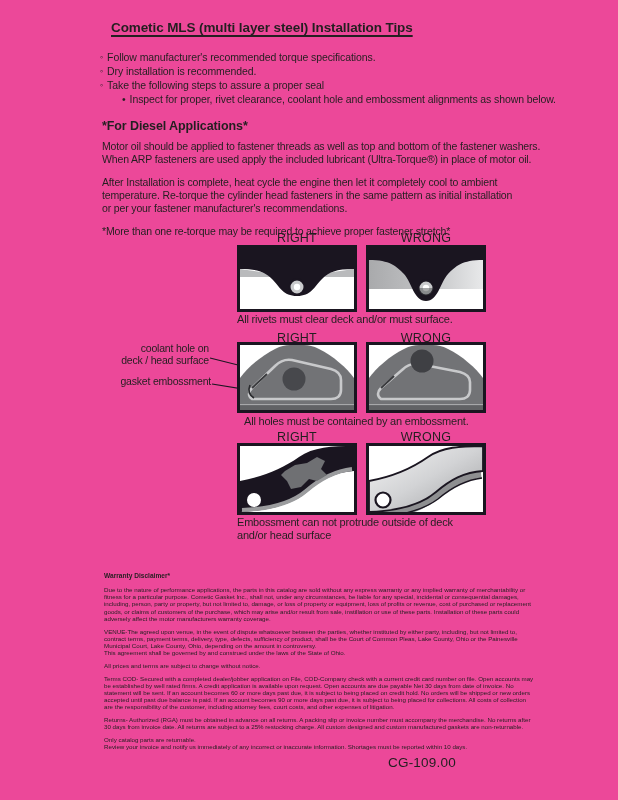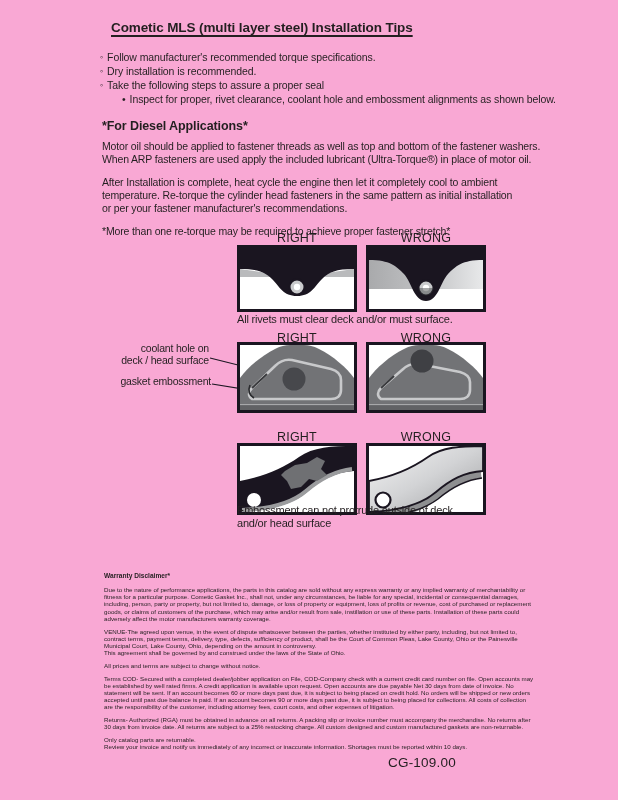--- a/index.html
+++ b/index.html
@@ -1,17 +1,17 @@
 <!DOCTYPE html>
 <html><head>
 <meta charset="utf-8">
 <style>
   html,body{margin:0;padding:0;background:#ffffff;}
   .page{
-    position:relative;width:618px;height:800px;background:#f9a8d4;overflow:hidden;
+    position:relative;width:618px;height:800px;background:#ec4899;overflow:hidden;
     font-family:"Liberation Sans", sans-serif;color:#231f20;
   }
   .title{
     position:absolute;left:111px;top:20px;font-size:13.5px;font-weight:bold;
     text-decoration:underline;text-decoration-thickness:1.5px;text-underline-offset:3px;
     letter-spacing:-0.1px;
   }
   .tips{position:absolute;left:100px;top:44px;width:460px;font-size:10.5px;letter-spacing:-0.1px;margin-top:7px;}
   .tips .b{line-height:12.9px;white-space:nowrap;}
   .tips .b::before{content:"\25E6";margin-right:4px;font-size:9px;position:relative;top:-1px;}
@@ -153,20 +153,21 @@
         <line x1="3" y1="62.5" x2="117" y2="62.5" stroke="#a7a8aa" stroke-width="1.2"></line>
         <rect x="3" y="63.5" width="114" height="4.5" fill="#616265"></rect>
         <path d="M15,57 C11,54 11,50 15,46 L36,28 C41,23 47,21 53,22 L94,30 C101,32 104,36 104,40 L104,48 C104,54 100,57 94,57 Z" fill="none" stroke="#c8c9cb" stroke-width="2.6" stroke-linejoin="round"></path>
         <path d="M15,46 L28,34" stroke="#3a3b3e" stroke-width="2" fill="none"></path>
         <circle cx="56" cy="19" r="11.5" fill="#3f4044"></circle>
       </g>
       <rect x="1.5" y="1.5" width="117" height="68" fill="none" stroke="#1a1520" stroke-width="3"></rect>
     </svg>
   </div>
 
+  <div class="caption" style="left:244px;top:415px;">All holes must be contained by an embossment.</div>
 
   <div class="figlabel" style="left:237px;top:430px;">RIGHT</div>
   <div class="figlabel" style="left:366px;top:430px;">WRONG</div>
 
   <div class="figbox" style="left:237px;top:443px;">
     <svg width="120" height="72" viewBox="0 0 120 72">
       <defs>
           <clipPath id="c3r">
             <rect x="3" y="3" width="114" height="66"></rect>
           </clipPath>
@@ -198,21 +199,21 @@
       <g clip-path="url(#c3w)">
         <path d="M115,30 C97,32 83,40 69,52 C56,63 34,70 8,71" stroke="#8e8f91" stroke-width="10" fill="none"></path>
         <path d="M116,35 C99,37 85,45 72,56 C60,65 42,71 18,74" stroke="#1a1520" stroke-width="1.4" fill="none"></path>
         <path d="M3,38 C25,34 45,26 62,14 C76,4 95,3 117,3 V28 C98,29 84,37 70,49 C56,61 32,68 3,69 Z" fill="url(#g3w)" stroke="#1a1520" stroke-width="1.8"></path>
         <circle cx="17" cy="57" r="7.5" fill="#ffffff" stroke="#1a1520" stroke-width="2.2"></circle>
       </g>
       <rect x="1.5" y="1.5" width="117" height="69" fill="none" stroke="#1a1520" stroke-width="3"></rect>
     </svg>
   </div>
 
-  <div class="caption ml" style="left:237px;top:504px;">Embossment can not protrude outside of deck
+  <div class="caption ml" style="left:237px;top:516px;">Embossment can not protrude outside of deck
 and/or head surface</div>
 
   <div class="warranty">
     <h3>Warranty Disclaimer*</h3>
     <p class="ml">Due to the nature of performance applications, the parts in this catalog are sold without any express warranty or any implied warranty of merchantability or
 fitness for a particular purpose.  Cometic Gasket Inc., shall not, under any circumstances, be liable for any special, incidental or consequential damages,
 including, person, party or property, but not limited to, damage, or loss of property or equipment, loss of profits or revenue, cost of purchased or replacement
 goods, or claims of customers of the purchase, which may arise and/or result from sale, instillation or use of these parts.  Installation of these parts could
 adversely affect the motor manufacturers warranty coverage.</p>
     <p class="ml">VENUE-The agreed upon venue, in the event of dispute whatsoever between the parties, whether instituted by either party, including, but not limited to,

